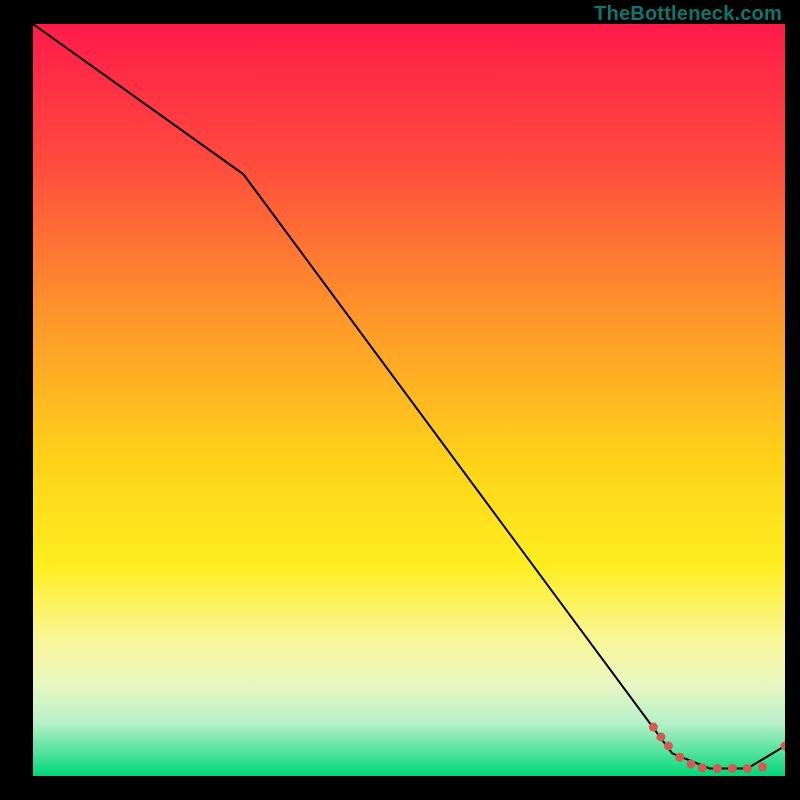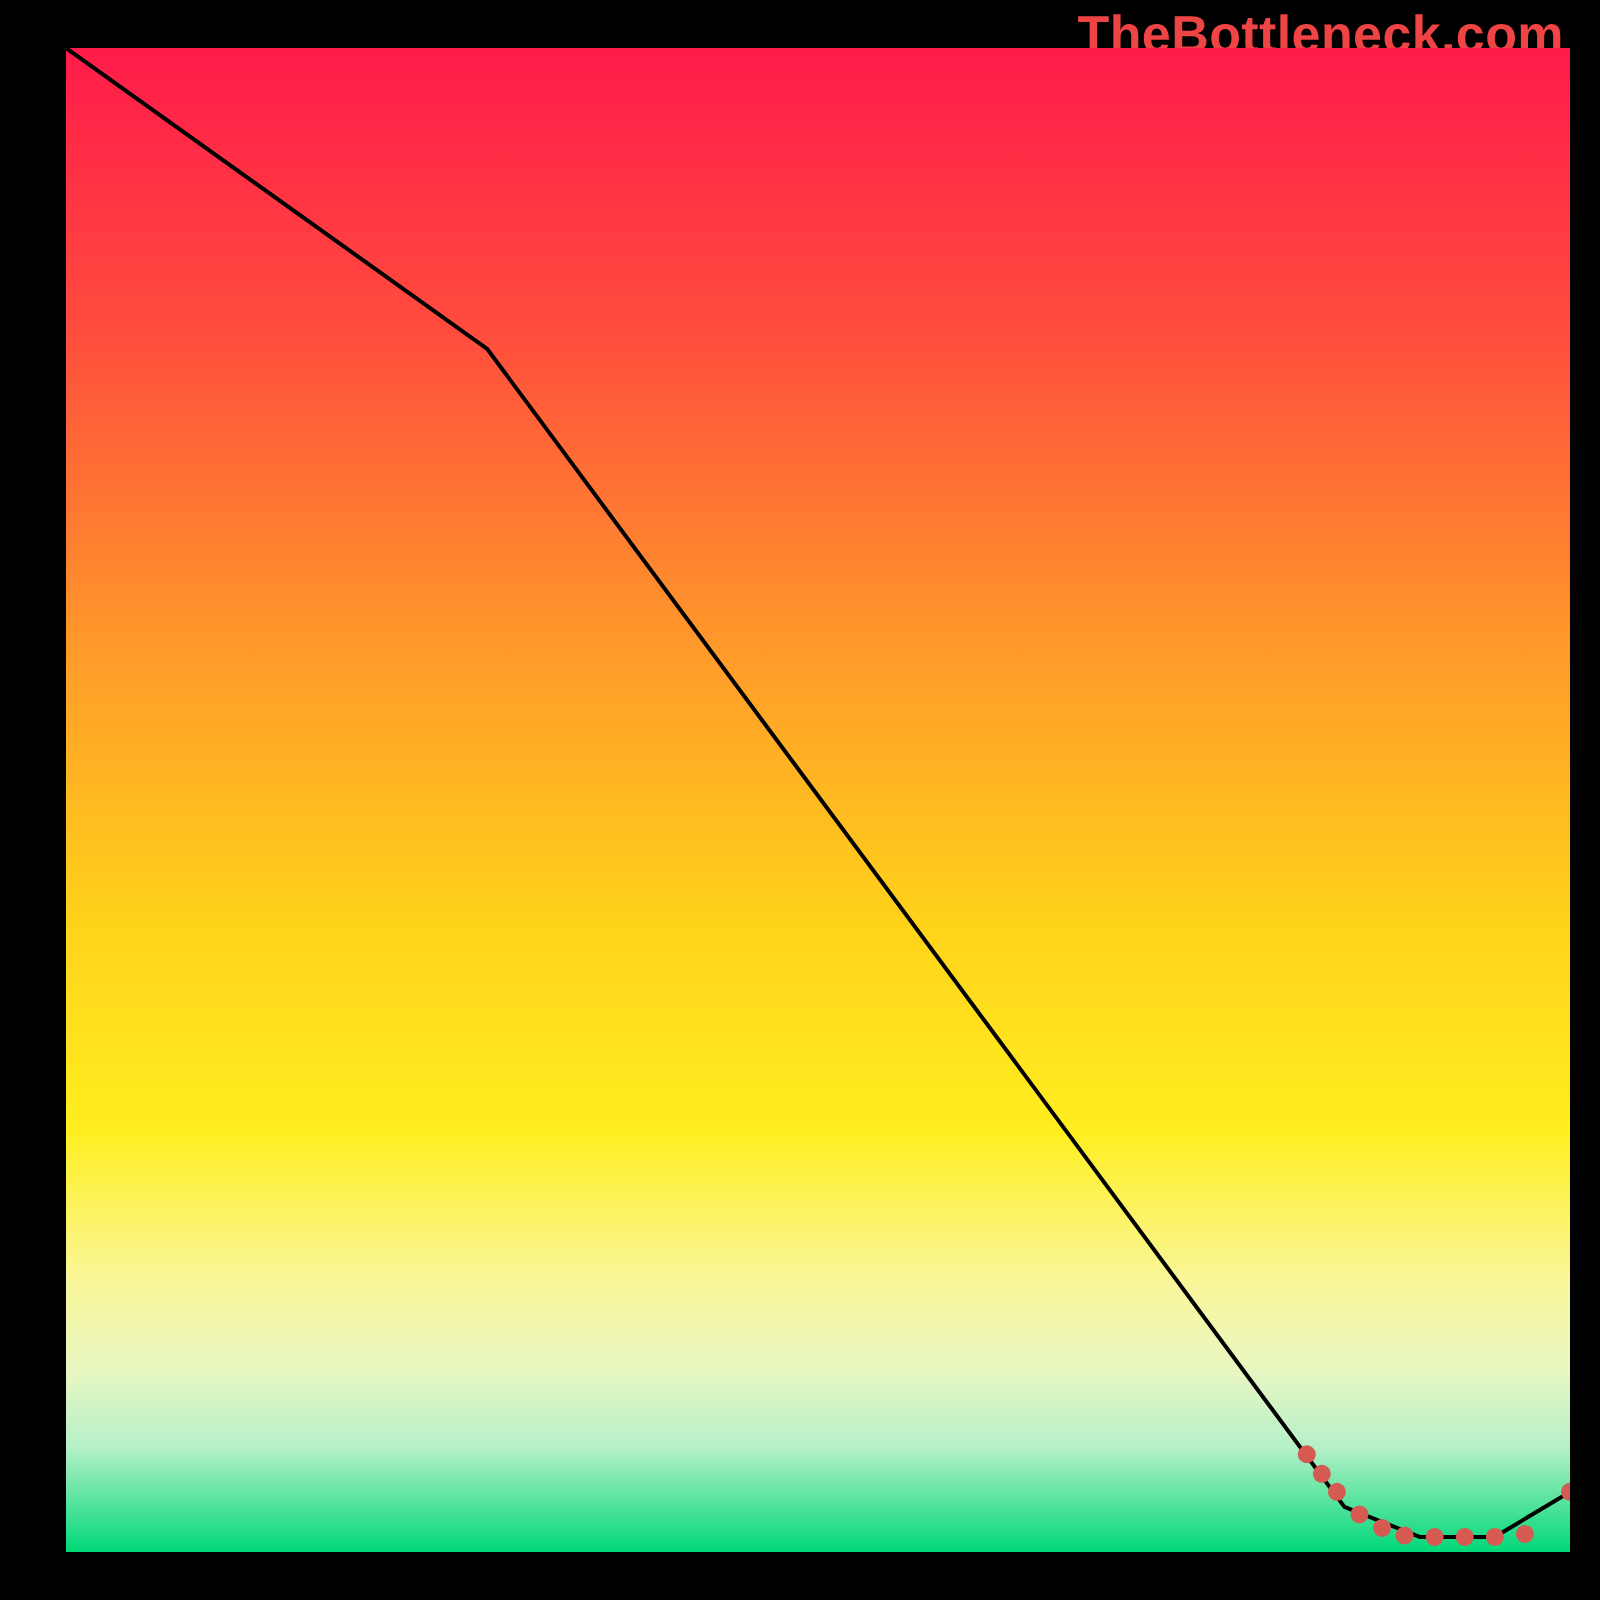--- a/index.html
+++ b/index.html
@@ -23,23 +23,23 @@
     left: 0;
     top: 0;
     width: 752px;
     height: 752px;
   }
   .watermark {
     position: absolute;
     top: 2px;
     right: 18px;
     font-family: Arial, Helvetica, sans-serif;
-    font-size: 26px;
+    font-size: 20px;
     font-weight: 600;
-    color: #ef4444;
+    color: #0f766e;
     letter-spacing: 0.2px;
   }
   svg {
     display: block;
   }
 </style>
 </head>
 <body>
 
 <div class="watermark">TheBottleneck.com</div>

